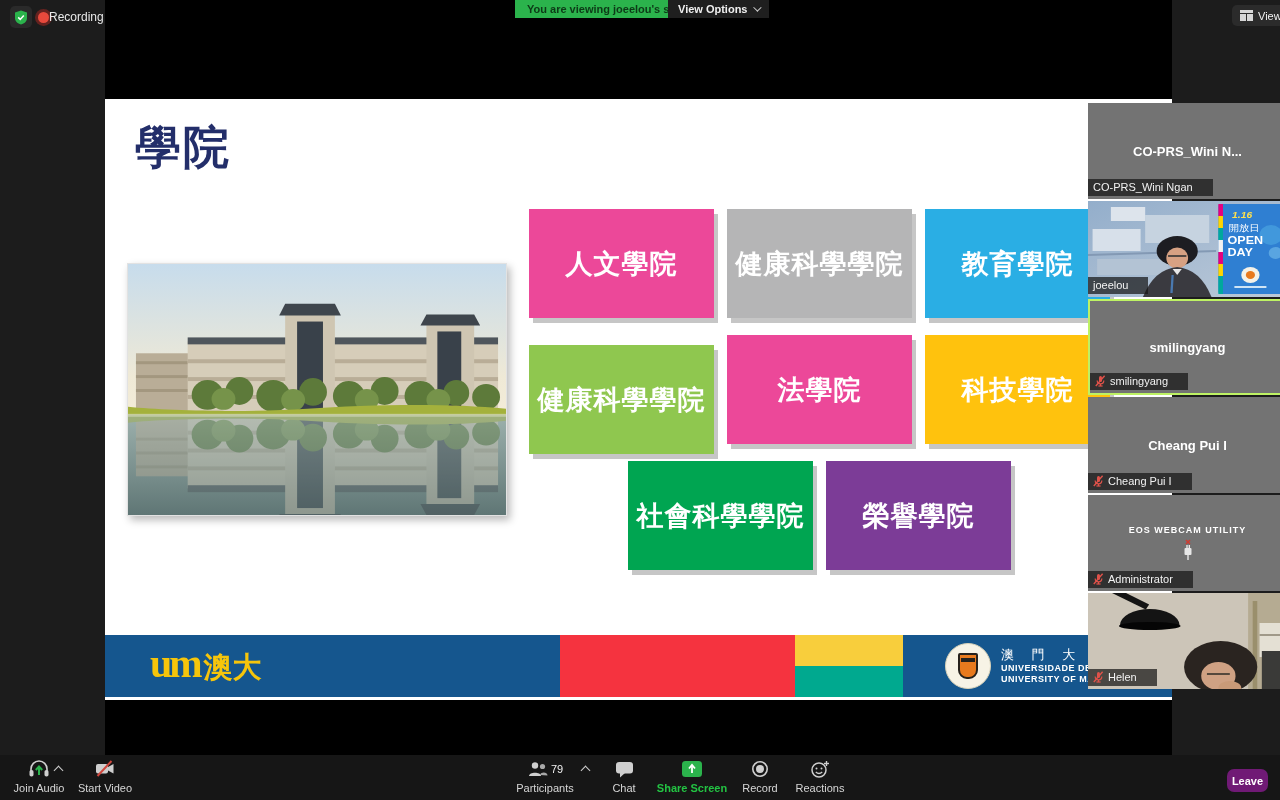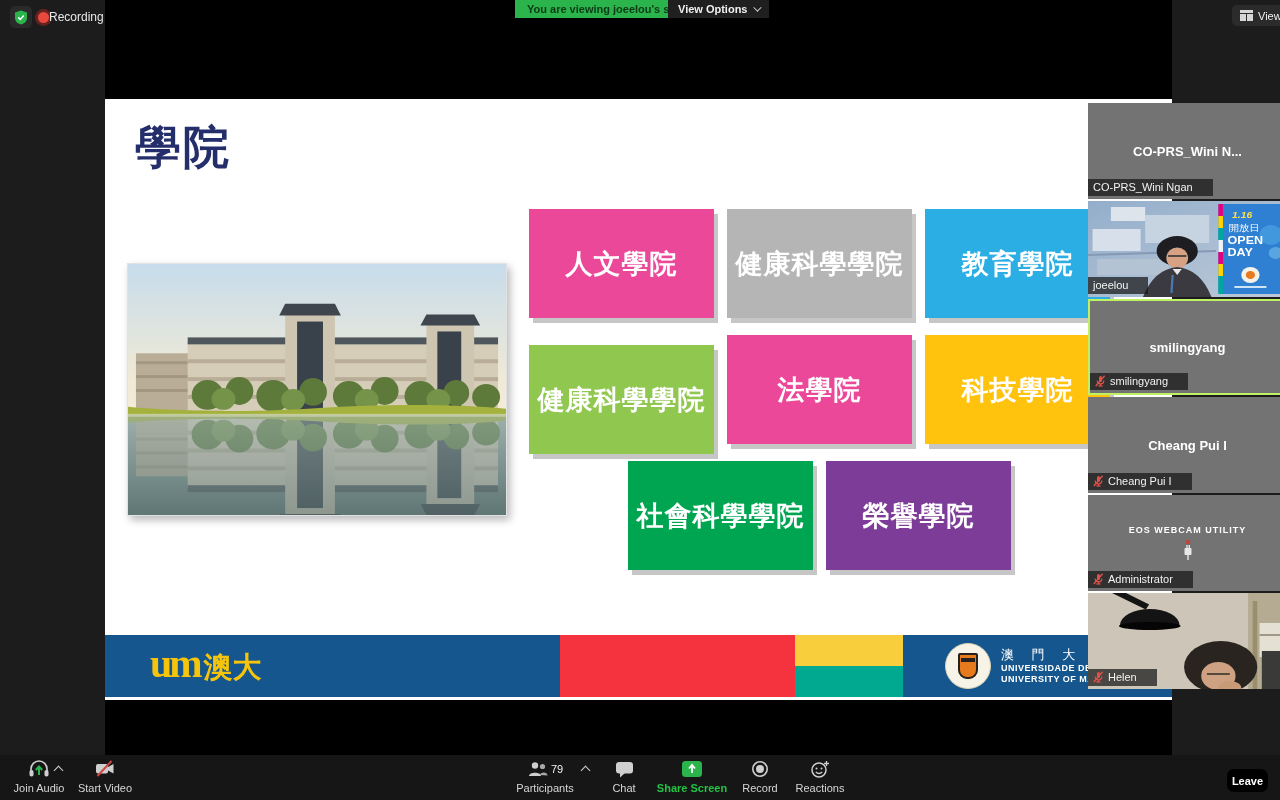--- a/index.html
+++ b/index.html
@@ -428,16 +428,16 @@
           <circle cx="6.5" cy="8.5" r="1" fill="#cfcfcf"></circle>
             <circle cx="11.5" cy="8.5" r="1" fill="#cfcfcf"></circle>
           <path d="M5.8,12 Q9,14.8 12.2,12" stroke="#cfcfcf" stroke-width="1.4" fill="none"></path>
           <line x1="16.5" y1="1" x2="16.5" y2="6" stroke="#cfcfcf" stroke-width="1.4"></line>
           <line x1="14" y1="3.5" x2="19" y2="3.5" stroke="#cfcfcf" stroke-width="1.4"></line>
         </svg>
       </div>
       <span class="tlabel">Reactions</span>
     </div>
 
-    <div id="leave-btn" style="background: #000000;">Leave</div>
+    <div id="leave-btn" style="background: #701a75;">Leave</div>
   </div>
 
 </div>
 
 </body></html>

